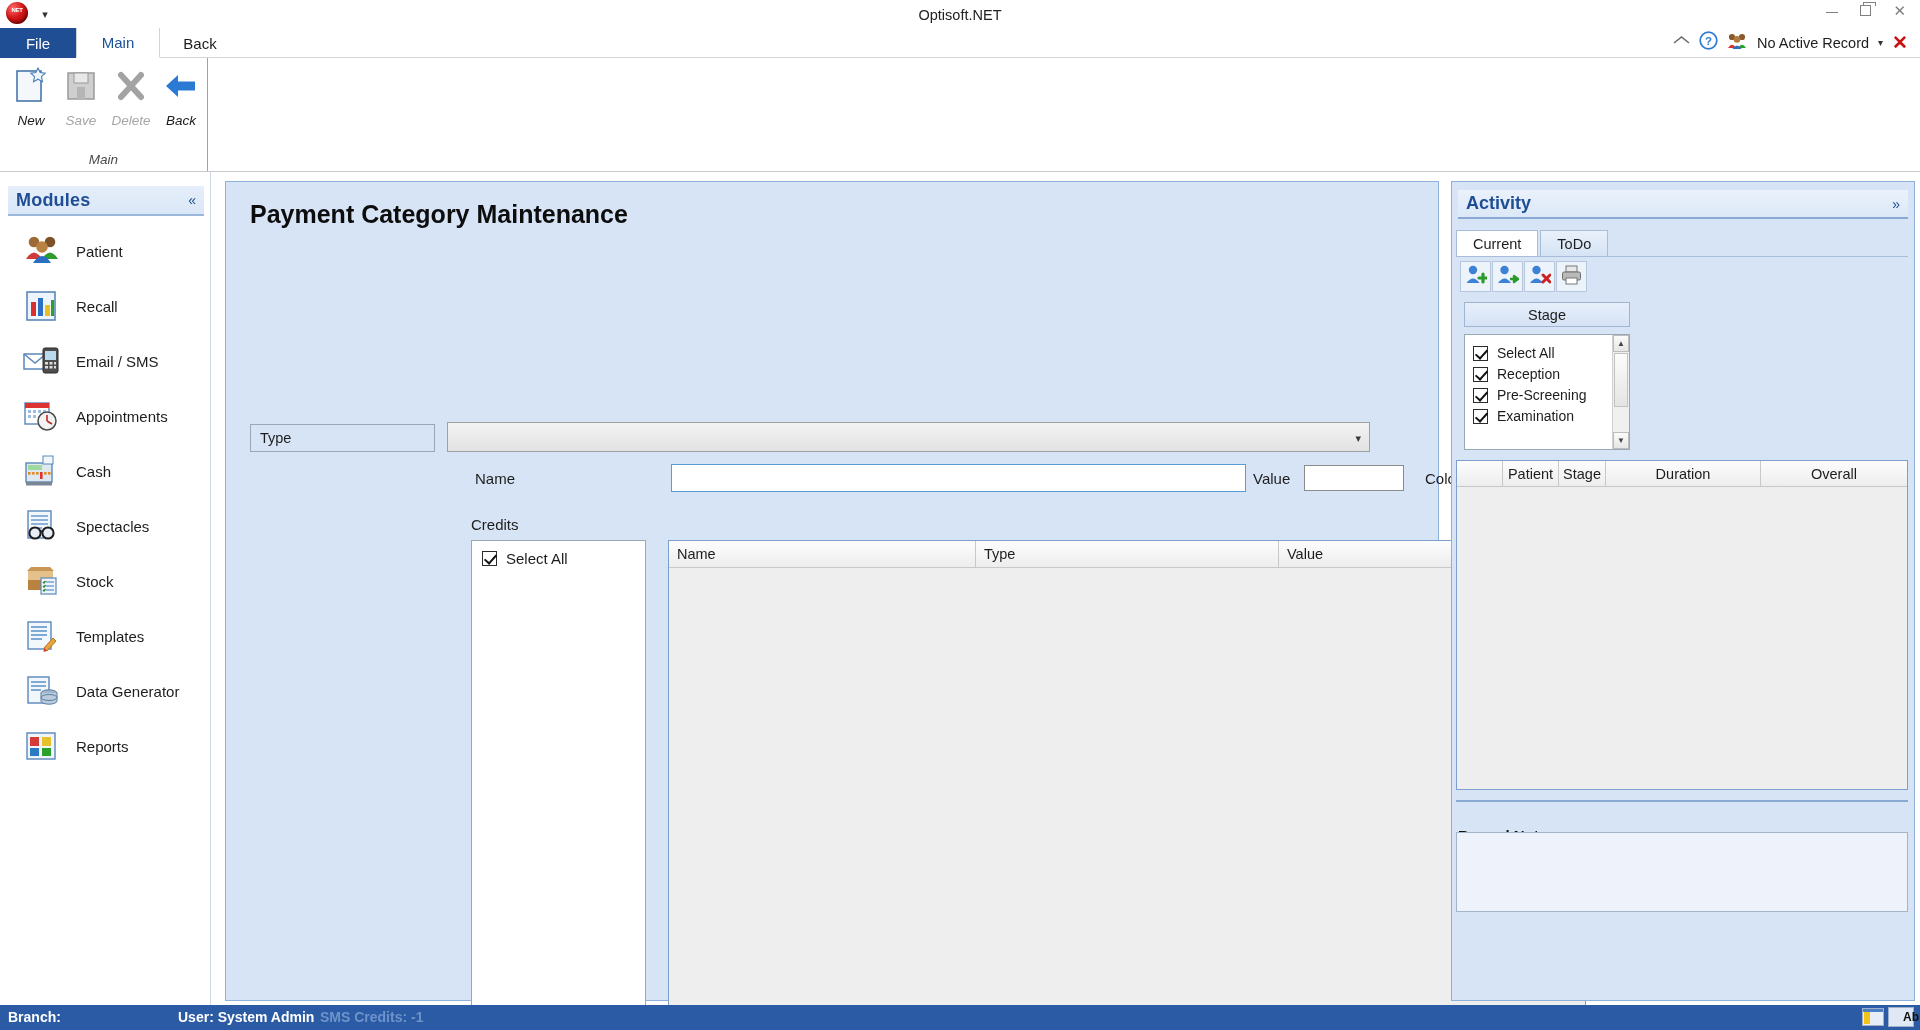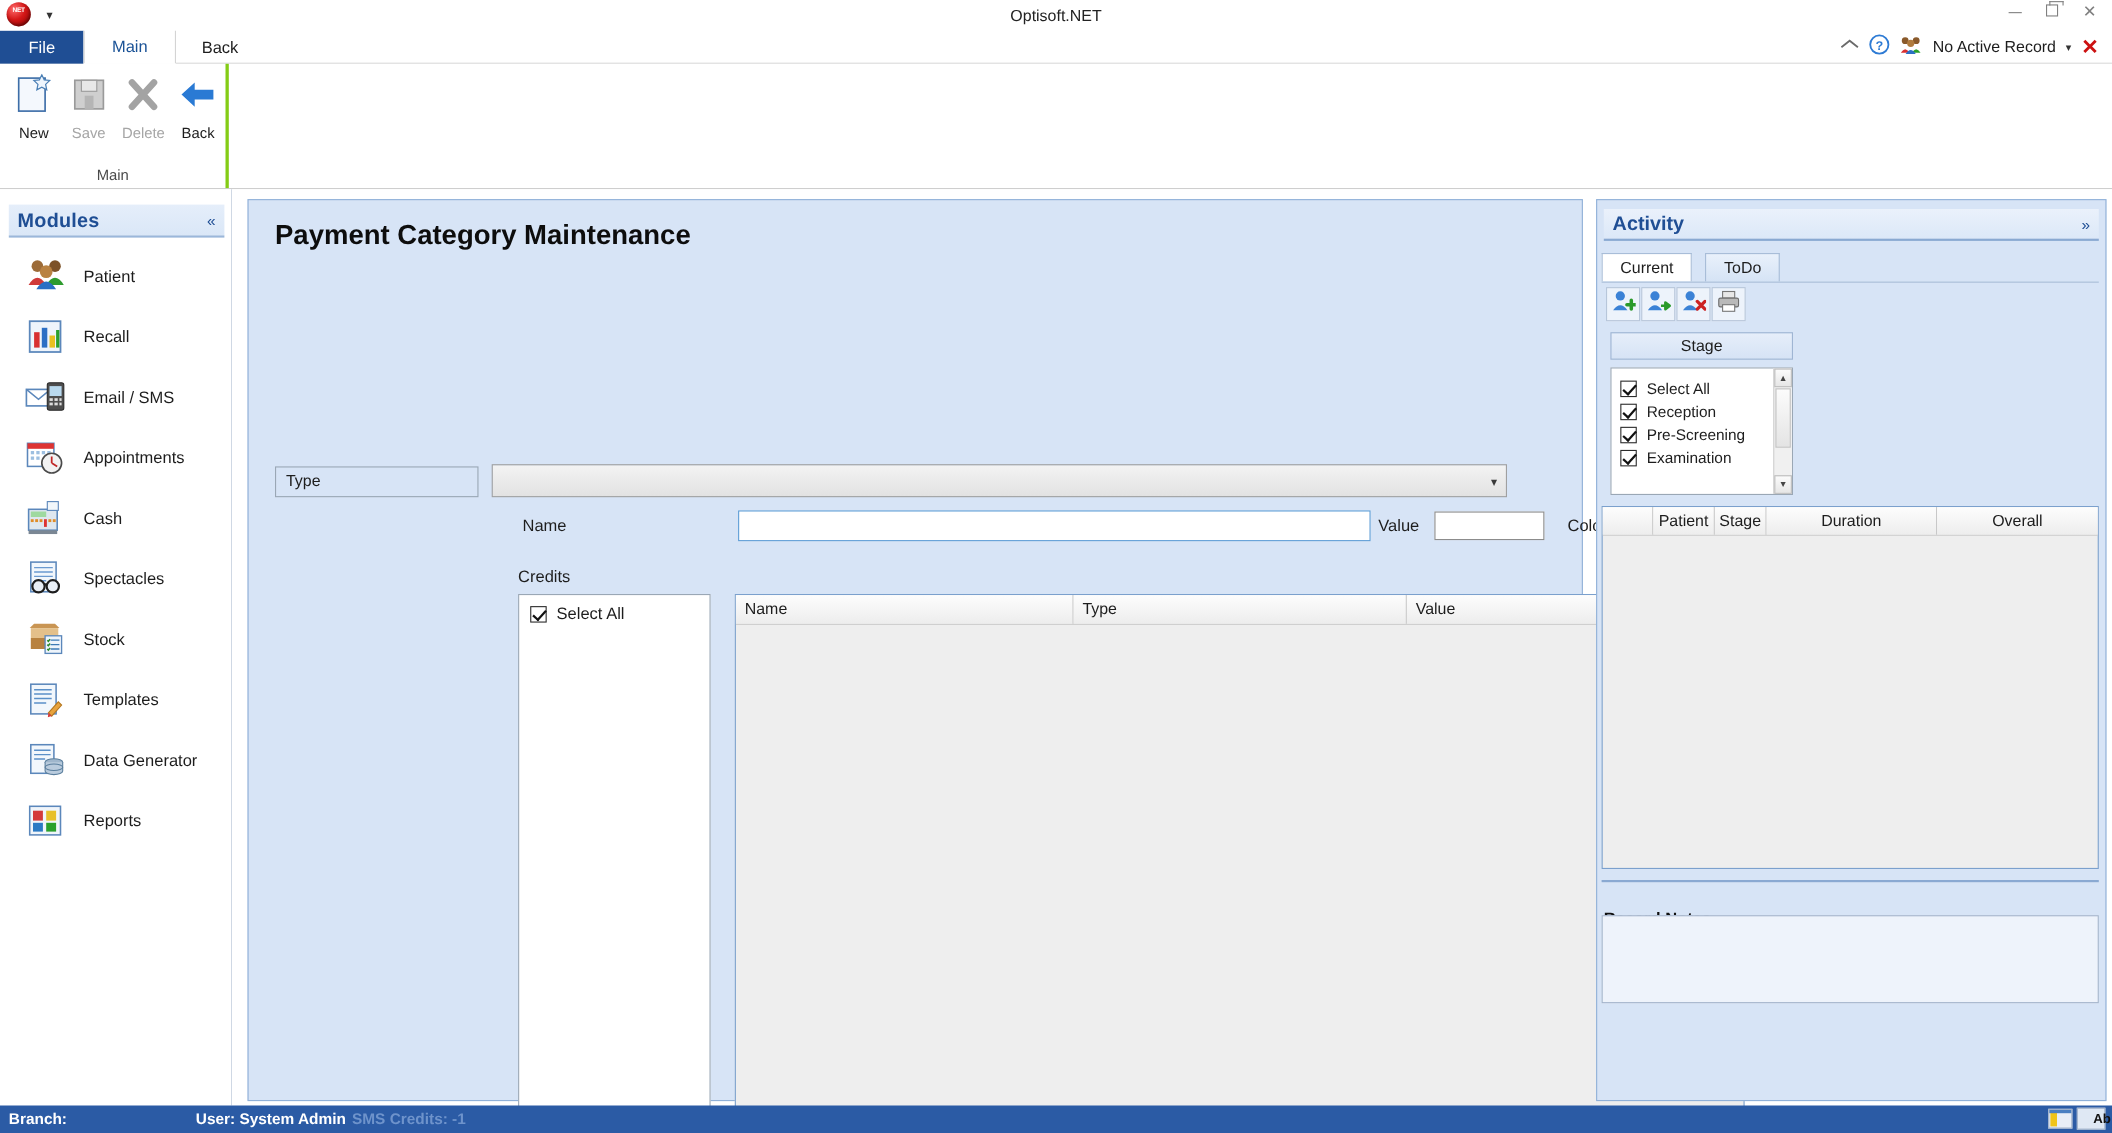--- a/index.html
+++ b/index.html
@@ -80,21 +80,22 @@
   .tab-view { left: 160px; width: 80px; color: #1d1d1d; }
 
   
   .ribbon {
     position: absolute; left: 0; top: 58px; width: 1920px; height: 114px;
     background: #ffffff;
     border-bottom: 1px solid #c9c9c9;
   }
   .ribbon-group {
     position: absolute; left: 0; top: 0; width: 208px; height: 113px;
-    border-right: 3px solid #84cc16;
+    border-right: 1px solid #84cc16;
+    font-style: italic;
   }
   .ribbon-btns { display: flex; align-items: flex-start; padding: 6px 0 0 6px; }
   .rbtn {
     width: 50px; display: flex; flex-direction: column; align-items: center;
     cursor: default;
   }
   .rbtn .glyph { height: 46px; display: flex; align-items: center; justify-content: center; }
   .rbtn .lbl { font-size: 13.5px; color: #1d1d1d; margin-top: 3px; }
   .rbtn.disabled .lbl { color: #a6a6a6; }
   .group-title {
@@ -236,21 +237,21 @@
     display: flex; align-items: center; padding: 0 8px;
   }
   .act-head .t { font-size: 18px; font-weight: bold; color: #1f4e94; }
   .act-head .chev { margin-left: auto; font-size: 14px; color: #1f4e94; cursor: pointer; }
   .act-tabs { position: absolute; left: 4px; top: 48px; display: flex; }
   .atab {
     height: 26px; padding: 0 16px; display: flex; align-items: center;
     font-size: 14.5px; color: #1d1d1d;
     border: 1px solid #a8bdd8; border-bottom: none;
     background: linear-gradient(to bottom,#e9f1fb,#d5e3f5);
-    margin-right: 12px;
+    margin-right: 2px;
   }
   .atab.active { background: #ffffff; }
   .act-toolbar {
     position: absolute; left: 4px; top: 74px; right: 6px; height: 39px;
     background: #d7e4f6; border-top: 1px solid #a8bdd8;
     display: flex; align-items: center; padding-left: 4px; gap: 1px;
   }
   .tb-btn {
     width: 31px; height: 31px; border: 1px solid #b7c6da; background: #edf3fb;
     display: flex; align-items: center; justify-content: center;

